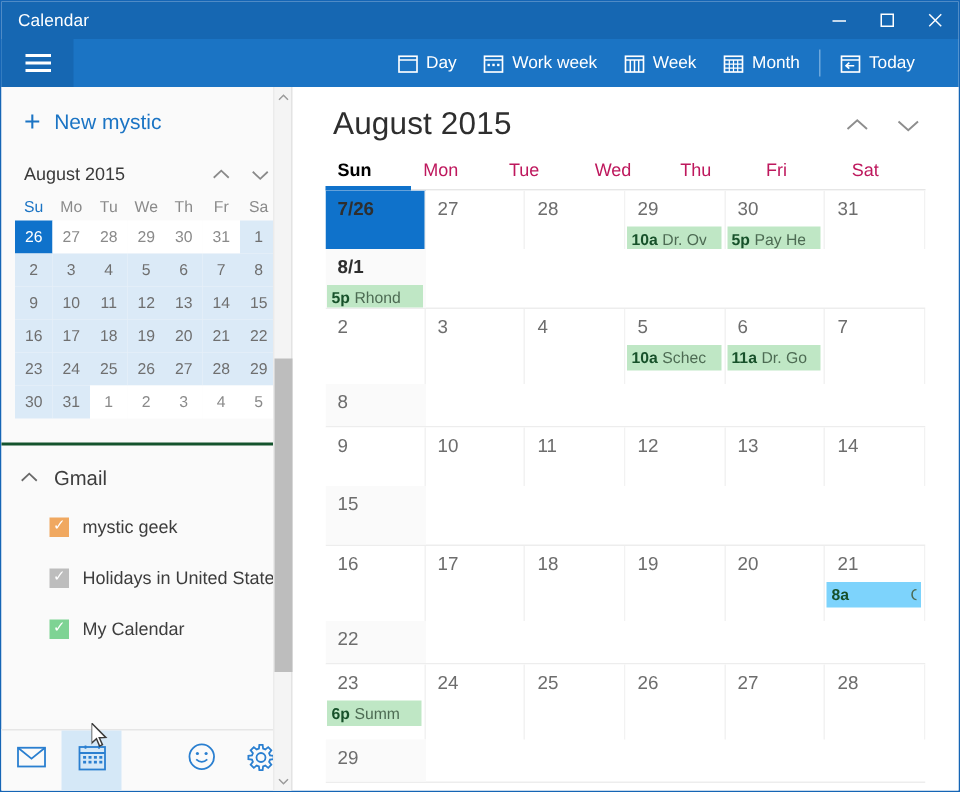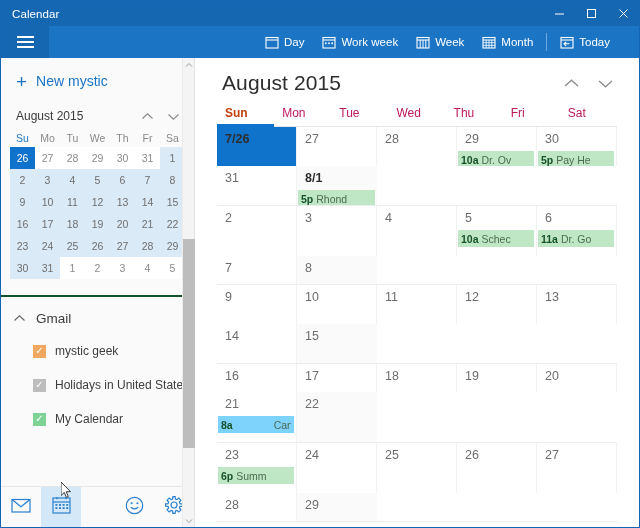--- a/index.html
+++ b/index.html
@@ -194,29 +194,29 @@
     display: grid; grid-template-columns: repeat(7, 1fr);
     margin: 11px 22px 0 22px;
     border-bottom: 1px solid #e6e6e6;
     position: relative;
   }
   .dow {
     font-size: 12px; color: #be185d;
     padding: 0 0 6px 8px;
     position: relative;
   }
-  .dow.sel { color: #c2410c; font-weight: bold; }
+  .dow.sel { color: #000000; font-weight: bold; }
   .dow.sel::after {
     content: ""; position: absolute; left: 0; right: 0; bottom: -1px;
     height: 3px; background: #0f72cb;
   }
 
   .grid-wrap { flex: 1; margin: 0 22px 0 22px; overflow: hidden; }
   .week {
-    display: grid; grid-template-columns: repeat(5, 1fr);
+    display: grid; grid-template-columns: repeat(6, 1fr);
     height: 79px;
     border-bottom: 1px solid #ededed;
   }
   .cell {
     position: relative; padding: 5px 0 0 0;
     border-right: 1px solid #f2f2f2;
     background: #ffffff;
     overflow: hidden;
   }
   .cell.shade { background: #fafafa; }

